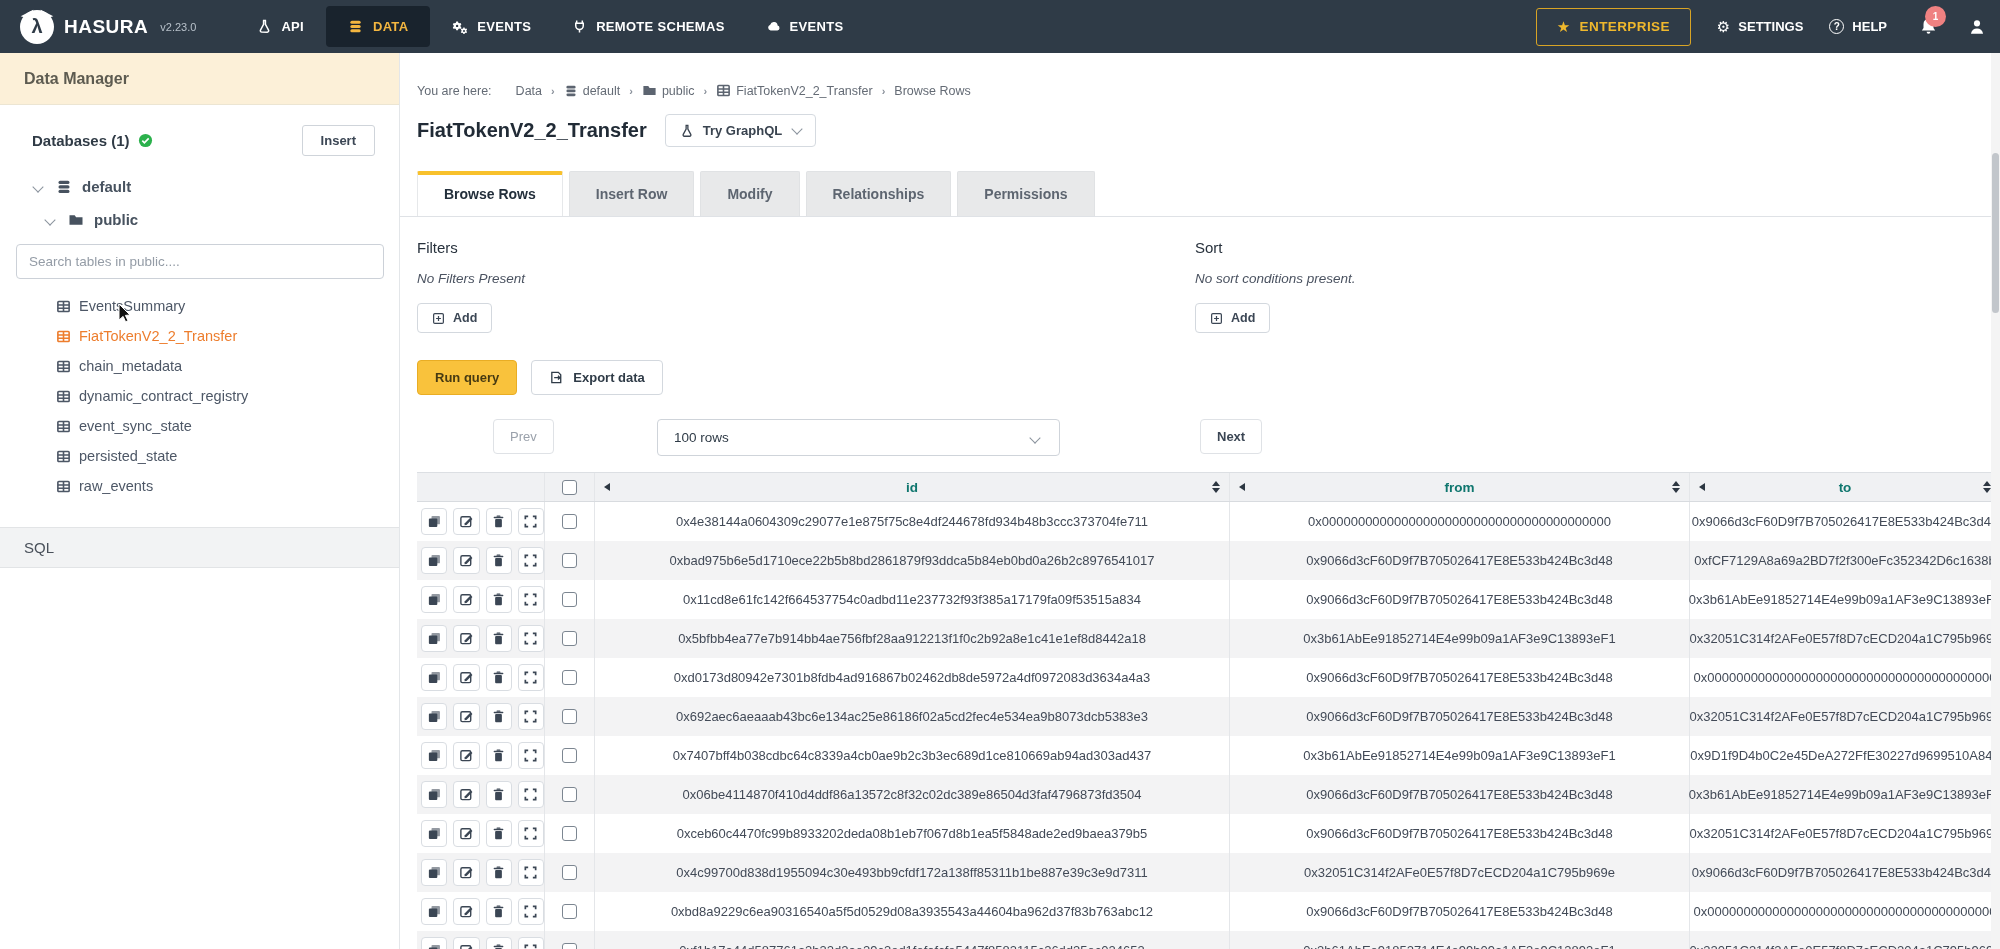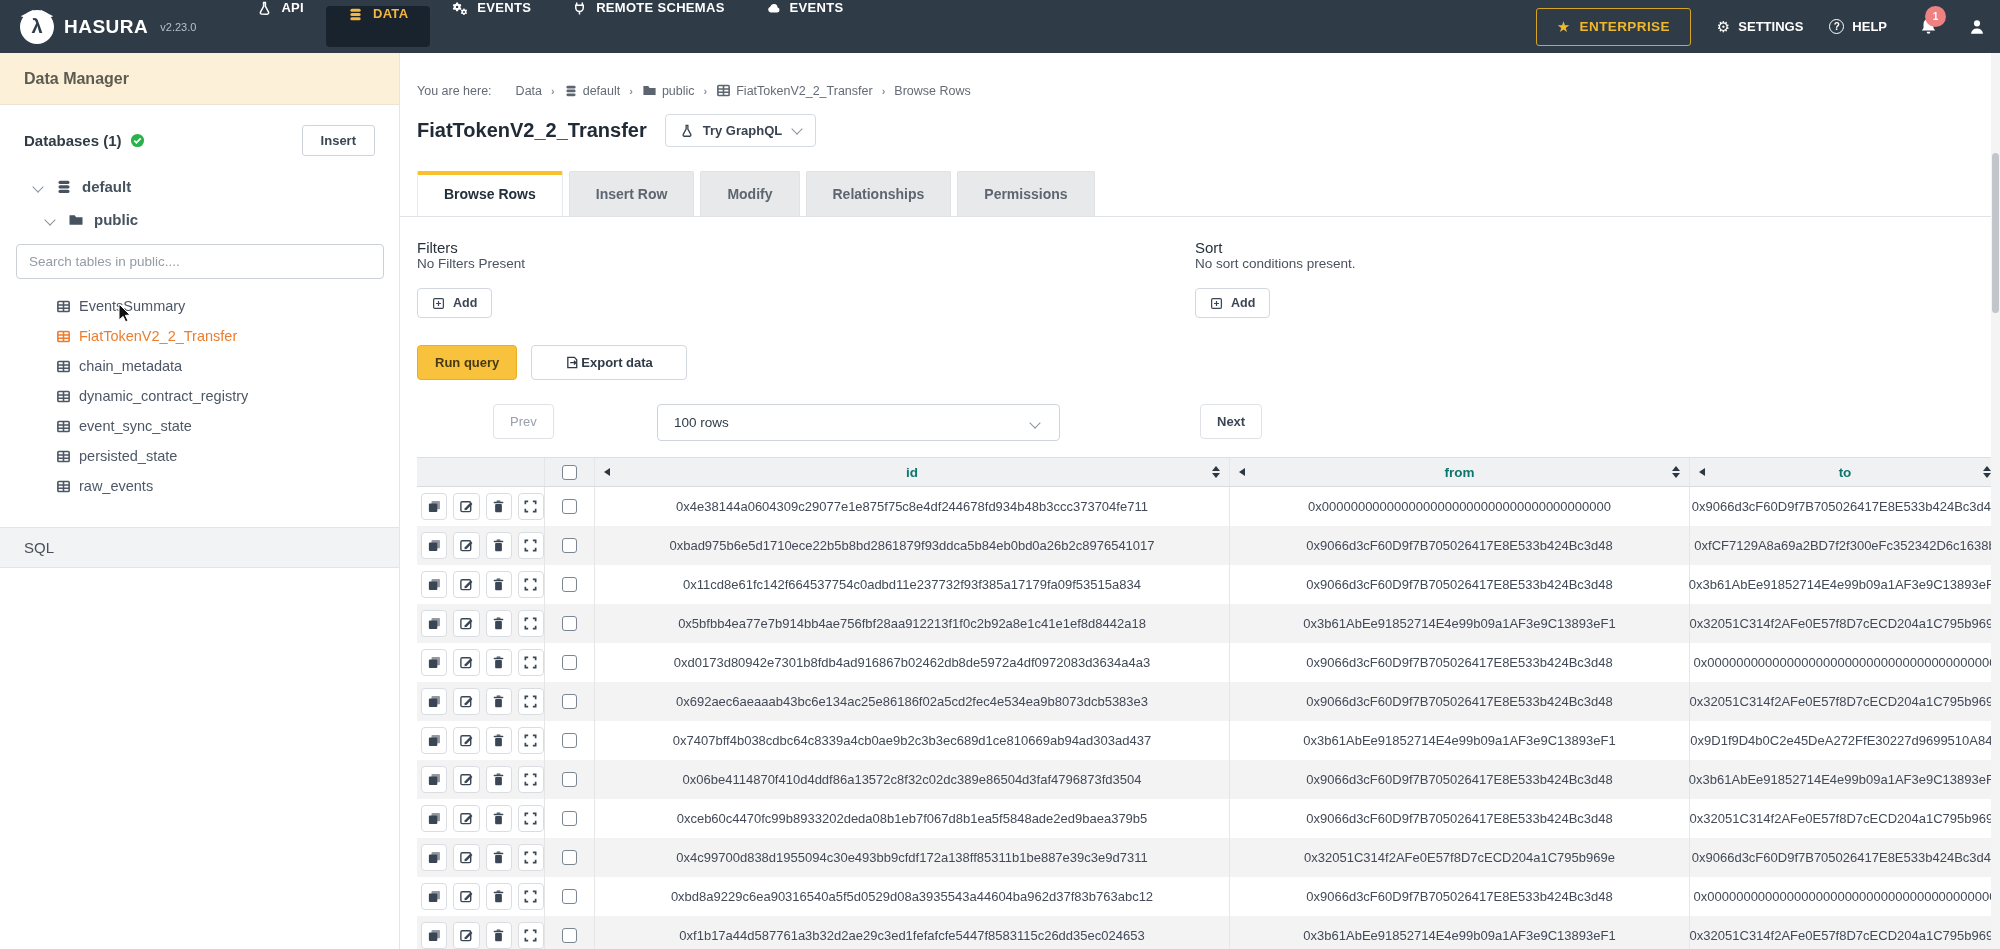--- a/index.html
+++ b/index.html
@@ -11,42 +11,42 @@
   .brand { display:flex; align-items:center; gap:10px; margin-right:40px; }
   .logo { width:34px; height:34px; background:#fff; border-radius:50%; display:flex; align-items:center; justify-content:center;
           font-weight:bold; font-size:20px; color:#2f3b47; position:relative; }
   .logo:before, .logo:after { content:""; position:absolute; top:-2px; width:0; height:0;
           border-style:solid; }
   .logo:before { left:2px; border-width:0 0 10px 10px; border-color:transparent transparent #fff transparent; transform:rotate(18deg); }
   .logo:after  { right:2px; border-width:0 10px 10px 0; border-color:transparent transparent #fff transparent; transform:rotate(-18deg); }
   .brand-name { font-size:19px; font-weight:bold; letter-spacing:.5px; }
   .brand-ver { font-size:11px; color:#b8c1ca; margin-left:2px; }
   .nav-items { display:flex; height:100%; }
-  .nav-item { display:flex; gap:9px; padding:0 20px; font-size:13px; font-weight:bold; letter-spacing:.3px; cursor:pointer; }
+  .nav-item { display:flex; align-items:center; gap:9px; padding:0 20px; font-size:13px; font-weight:bold; letter-spacing:.3px; cursor:pointer; }
   .nav-item .ic { display:flex; width:16px; height:16px; align-items:center; justify-content:center; }
   .nav-item.active { background:#19232d; color:#f3b640; border-radius:4px; margin:6px 2px; padding:0 22px; height:41px; }
   .nav-right { margin-left:auto; display:flex; align-items:center; gap:26px; }
   .enterprise-btn { display:flex; align-items:center; gap:9px; border:1.5px solid #d8a425; color:#efb82d; font-weight:bold;
           font-size:13.5px; letter-spacing:.4px; padding:9px 20px; border-radius:3px; cursor:pointer; }
   .nav-util { display:flex; align-items:center; gap:8px; font-size:13px; font-weight:bold; cursor:pointer; }
   .help-circle { width:15px; height:15px; border:1.6px solid #fff; border-radius:50%; font-size:10px; display:flex; align-items:center; justify-content:center; font-weight:bold; }
   .bell-wrap { position:relative; cursor:pointer; margin-left:6px; }
   .badge { position:absolute; top:-11px; left:6px; min-width:21px; height:21px; background:#ef8181; color:#fff; border-radius:50%;
            font-size:10px; display:flex; align-items:center; justify-content:center; font-weight:bold; }
   .user-ic { margin-left:4px; cursor:pointer; }
 
   
   .app { display:flex; height:912px; }
   .sidebar { width:400px; border-right:1px solid #e3e6e9; background:#fff; flex-shrink:0; position:relative; }
   .main { flex:1; position:relative; background:#fff; }
 
   
   .dm-header { height:52px; background:#fcf0d8; display:flex; align-items:center; padding:0 24px;
                font-size:16px; font-weight:bold; color:#5d5b50; border-bottom:1px solid #ece5d2; }
-  .db-row { display:flex; justify-content:space-between; padding:20px 24px 0 24px;gap:44px; }
+  .db-row { display:flex; justify-content:space-between; padding:20px 24px 0 32px;gap:44px; }
   .db-label { font-size:15px; font-weight:bold; color:#303b46; display:flex; align-items:center; gap:8px; }
   .manage-btn { border:1px solid #cfd4da; background:#fff; border-radius:3px; padding:7px 18px; font-size:13px; font-weight:bold; color:#3b4654; cursor:pointer; }
   .tree-row { display:flex; align-items:center; gap:10px; font-size:15px; font-weight:bold; color:#47525f; cursor:pointer; }
   .tree-db { padding:22px 0 0 34px; }
   .tree-schema { padding:16px 0 0 46px; }
   .chev { width:8px; height:8px; border-right:1.6px solid #8a939d; border-bottom:1.6px solid #8a939d; transform:rotate(45deg); margin-right:4px; flex-shrink:0; }
   .search-input { margin:16px 16px 6px 16px; width:368px; height:35px; border:1px solid #ccd1d8; border-radius:4px;
                   padding:0 12px; font-size:13.5px; color:#39434f; font-family:inherit; }
   .search-input::placeholder { color:#949ca6; }
   .tbl-list { padding:6px 0 0 56px; }
@@ -67,28 +67,28 @@
              font-size:13px; font-weight:bold; color:#39434f; background:#fff; cursor:pointer; }
   .tabs { display:flex; align-items:flex-end; margin-top:24px; padding-left:17px; border-bottom:1px solid #dfe2e6; }
   .tab { padding:14px 26px; background:#e8e9ea; color:#5d6570; font-weight:bold; font-size:14px; margin-right:6px;
          border:1px solid #e0e2e4; border-bottom:none; cursor:pointer; border-radius:2px 2px 0 0; }
   .tab.active { background:#fff; border-top:4px solid #f8c12c; padding-top:11px; color:#232f3b; border-left-color:#e6e8ea; border-right-color:#e6e8ea; }
 
   .fs-row { display:flex; padding:22px 0 0 17px; }
   .fs-col-filters { width:778px; }
   .fs-col-sort { flex:1; }
   .fs-heading { font-size:15px; font-weight:normal; color:#27313c; }
-  .fs-empty { font-size:13.5px; color:#4a5260; }
+  .fs-empty { font-size:13.5px; font-style:italic; color:#4a5260; margin-top:15px; }
   .add-btn { display:inline-flex; align-items:center; gap:8px; margin-top:17px; border:1px solid #d3d8de; border-radius:4px;
              background:#fff; padding:7px 14px; font-size:12.5px; font-weight:bold; color:#3b4654; cursor:pointer; }
 
   .query-row { display:flex; gap:14px; padding:27px 0 0 17px; }
   .run-btn { background:#f9c23c; border:1px solid #e9ad24; border-radius:4px; padding:9px 17px; font-size:13px; font-weight:bold; color:#473a12; cursor:pointer; }
-  .export-btn { background:#fff; border:1px solid #d3d8de; border-radius:4px; padding:9px 33px; font-size:13px; font-weight:bold; color:#2f3b47;
-                display:flex; align-items:center; gap:1px; cursor:pointer; }
+  .export-btn { background:#fff; border:1px solid #d3d8de; border-radius:4px; padding:9px 17px; font-size:13px; font-weight:bold; color:#2f3b47;
+                display:flex; align-items:center; gap:9px; cursor:pointer; }
 
   .pag-row { position:relative; height:37px; margin-top:24px; }
   .prev-btn { position:absolute; left:93px; top:0; border:1px solid #dfe2e6; background:#fff; border-radius:4px;
               padding:9px 16px; font-size:13px; color:#9aa1ab; cursor:pointer; }
   .rows-select { position:absolute; left:257px; top:0; width:403px; height:37px; border:1px solid #cfd4da; border-radius:4px; background:#fff;
               display:flex; align-items:center; justify-content:space-between; padding:0 16px; font-size:13.5px; color:#2f3b47; cursor:pointer; }
   .next-btn { position:absolute; left:800px; top:0; border:1px solid #dfe2e6; background:#fff; border-radius:4px;
               padding:9px 16px; font-size:13px; font-weight:bold; color:#3b4654; cursor:pointer; }
 
   

